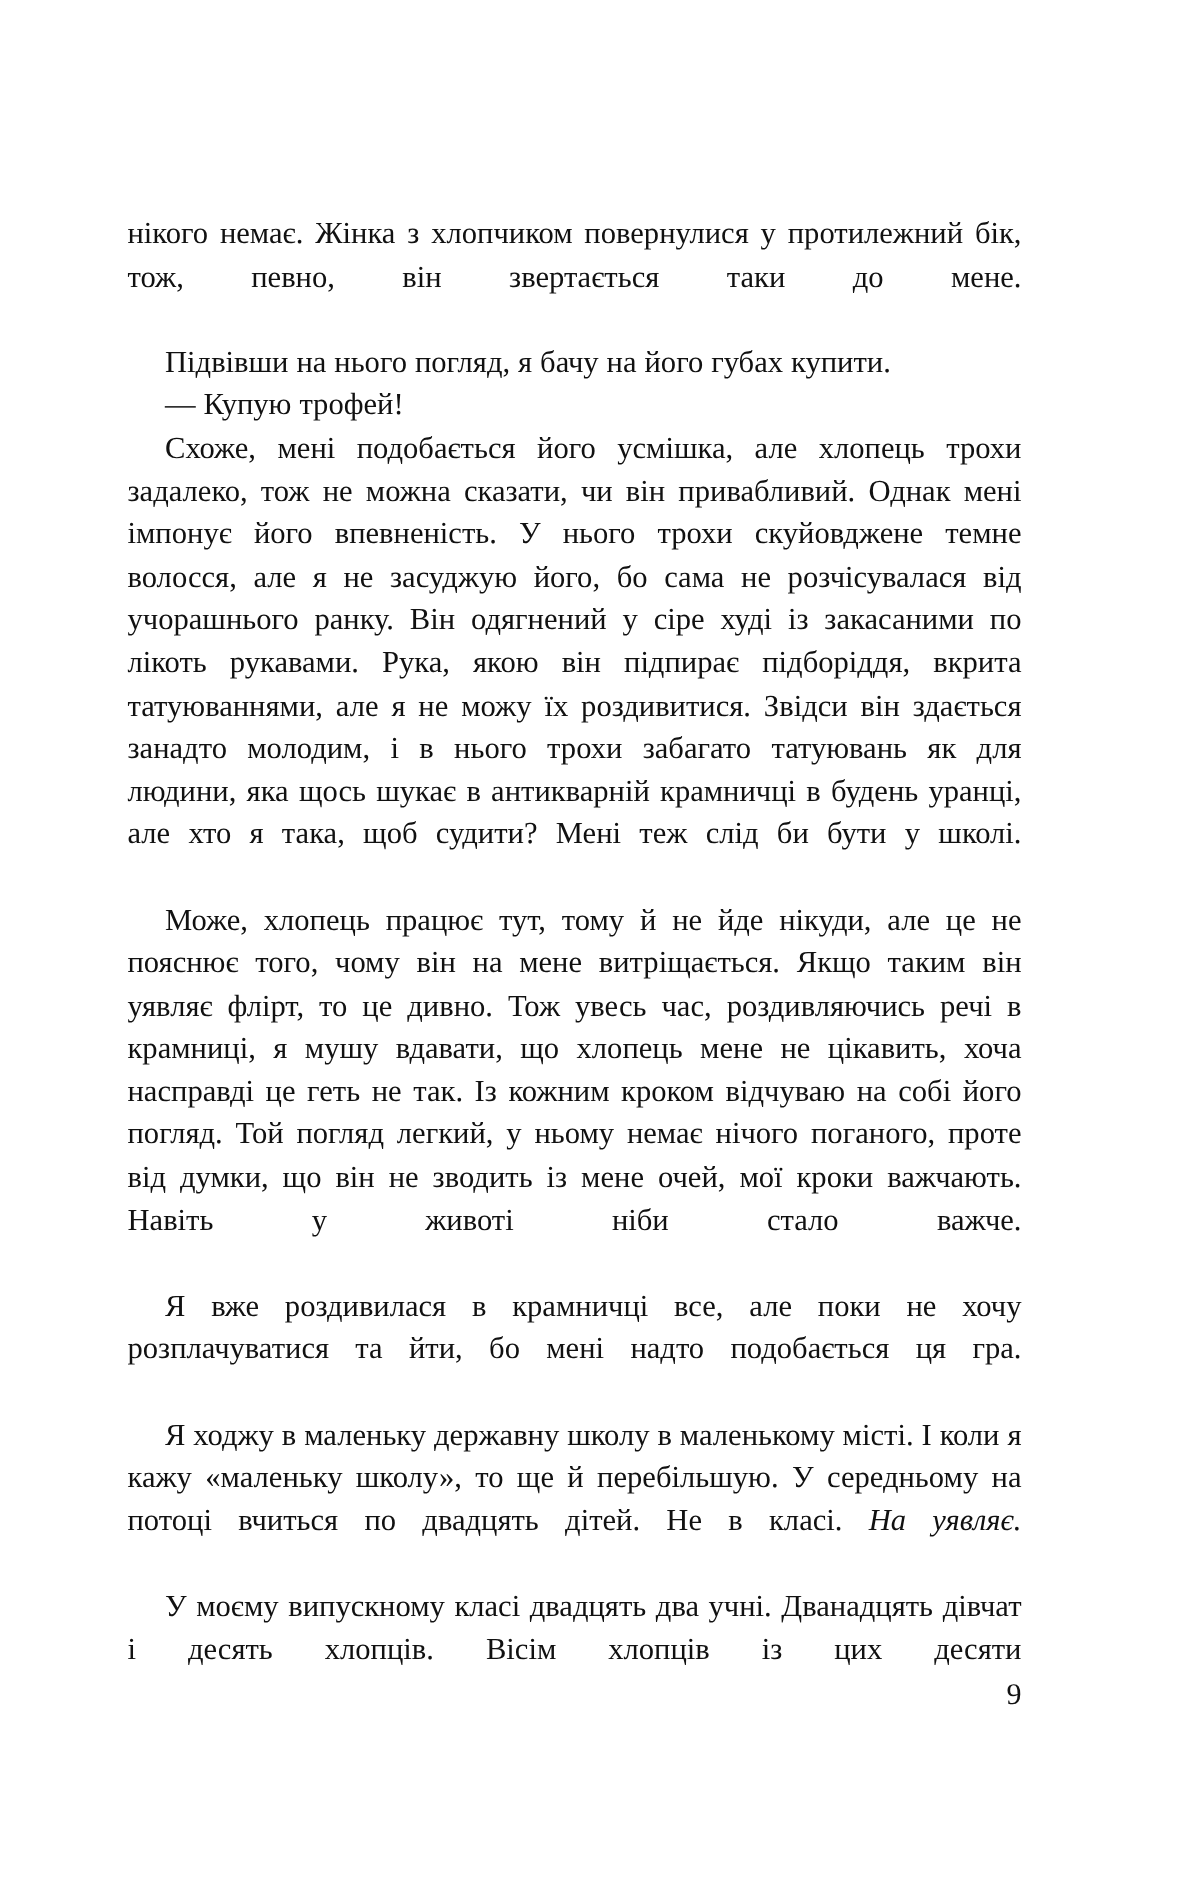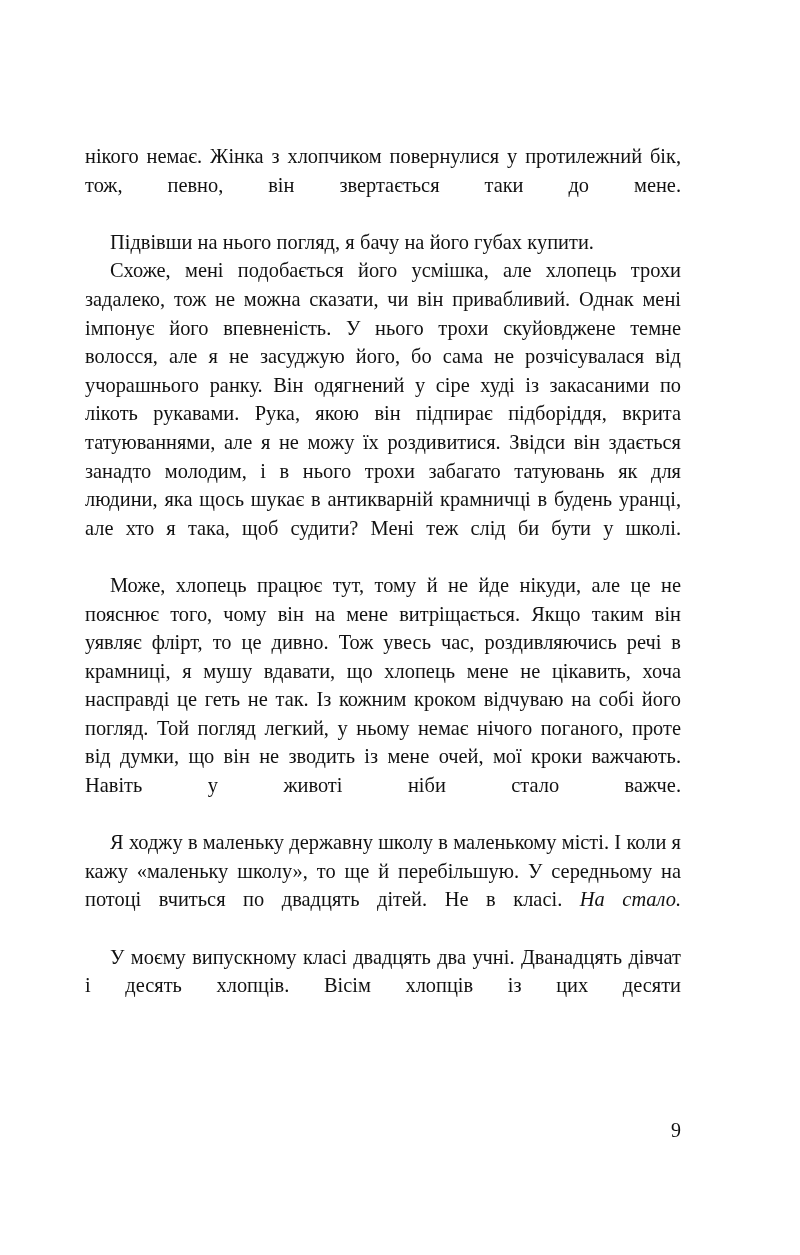--- a/index.html
+++ b/index.html
@@ -85,28 +85,30 @@
 <body>
 
 <div class="page">
 
   <div class="text-column">
 
     <p class="para no-indent">нікого немає. Жінка з хлопчиком повернулися у протилежний бік, тож, певно, він звертається таки до мене.</p>
 
     <p class="para flush">Підвівши на нього погляд, я бачу на його губах купити.</p>
 
+    <p class="para flush dialogue">— Купую трофей!</p>
 
     <p class="para">Схоже, мені подобається його усмішка, але хлопець трохи задалеко, тож не можна сказати, чи він привабливий. Однак мені імпонує його впевненість. У нього трохи скуйовджене темне волосся, але я не засуджую його, бо сама не розчісувалася від учорашнього ранку. Він одягнений у сіре худі із закасаними по лікоть рукавами. Рука, якою він підпирає підборіддя, вкрита татуюваннями, але я не можу їх роздивитися. Звідси він здається занадто молодим, і в нього трохи забагато татуювань як для людини, яка щось шукає в антикварній крамничці в будень уранці, але хто я така, щоб судити? Мені теж слід би бути у школі.</p>
 
 
     <p class="para">Може, хлопець працює тут, тому й не йде нікуди, але це не пояснює того, чому він на мене витріщається. Якщо таким він уявляє флірт, то це дивно. Тож увесь час, роздивляючись речі в крамниці, я мушу вдавати, що хлопець мене не цікавить, хоча насправді це геть не так. Із кожним кроком відчуваю на собі його погляд. Той погляд легкий, у ньому немає нічого поганого, проте від думки, що він не зводить із мене очей, мої кроки важчають. Навіть у животі ніби стало важче.</p>
 
+    <p class="para">Я вже роздивилася в крамничці все, але поки не хочу розплачуватися та йти, бо мені надто подобається ця гра.</p>
 
-    <p class="para"><span>Я ходжу в маленьку державну школу в маленькому місті. І коли я кажу «маленьку школу», то ще й перебільшую. У середньому на потоці вчиться по двадцять дітей. Не в класі. </span><em class="italic">На стало.</em></p>
+    <p class="para"><span>Я ходжу в маленьку державну школу в маленькому місті. І коли я кажу «маленьку школу», то ще й перебільшую. У середньому на потоці вчиться по двадцять дітей. Не в класі. </span><em class="italic">На уявляє.</em></p>
 
     <p class="para">У моєму випускному класі двадцять два учні. Дванадцять дівчат і десять хлопців. Вісім хлопців із цих десяти</p>
 
   </div>
 
   <div class="folio">9</div>
 
 </div>
 
 </body></html>

